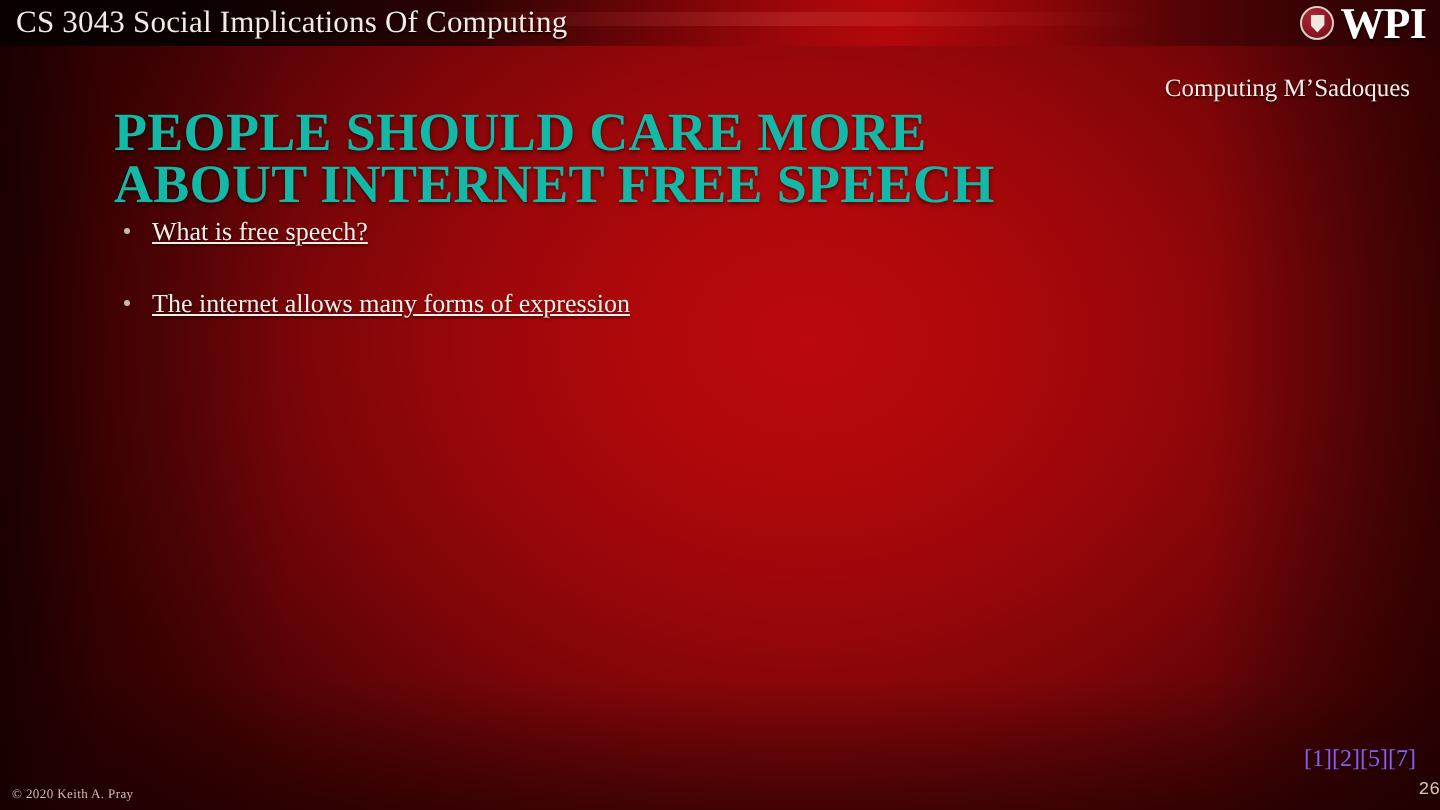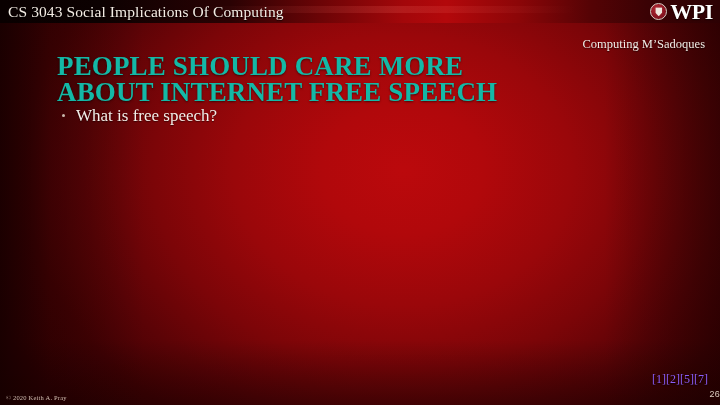--- a/index.html
+++ b/index.html
@@ -148,24 +148,25 @@
     top: 106px;
     width: 520px;
     margin: 0;
     padding: 0;
     list-style: none;
   }
   .bullet-item {
     position: relative;
     padding-left: 16px;
     margin-bottom: 17px;
-    font-size: 17px;
+    font-size: 13px;
     line-height: 19px;
     color: #f3eee8;
     text-shadow: 0 1px 1px rgba(0,0,0,0.5);
+    text-decoration: underline;
   }
   .bullet-marker {
     position: absolute;
     left: 2px;
     top: 8px;
     width: 3px;
     height: 3px;
     border-radius: 50%;
     background: #c9b9ad;
   }
@@ -219,19 +220,23 @@
 
   <h1 id="slide-title">PEOPLE SHOULD CARE MORE ABOUT INTERNET FREE SPEECH</h1>
 
   <div id="author-name">Computing M’Sadoques</div>
 
   <ul id="bullet-list">
     <li class="bullet-item">
       <span class="bullet-marker"></span>
       <span class="bullet-text">What is free speech?</span>
     </li>
+    <li class="bullet-item">
+      <span class="bullet-marker"></span>
+      <span class="bullet-text">The internet allows many forms of expression</span>
+    </li>
   </ul>
 
   <div id="citations">[1][2][5][7]</div>
   <div id="page-number">26</div>
   <div id="copyright">© 2020 Keith A. Pray</div>
 
 </div>
 
 </body></html>

